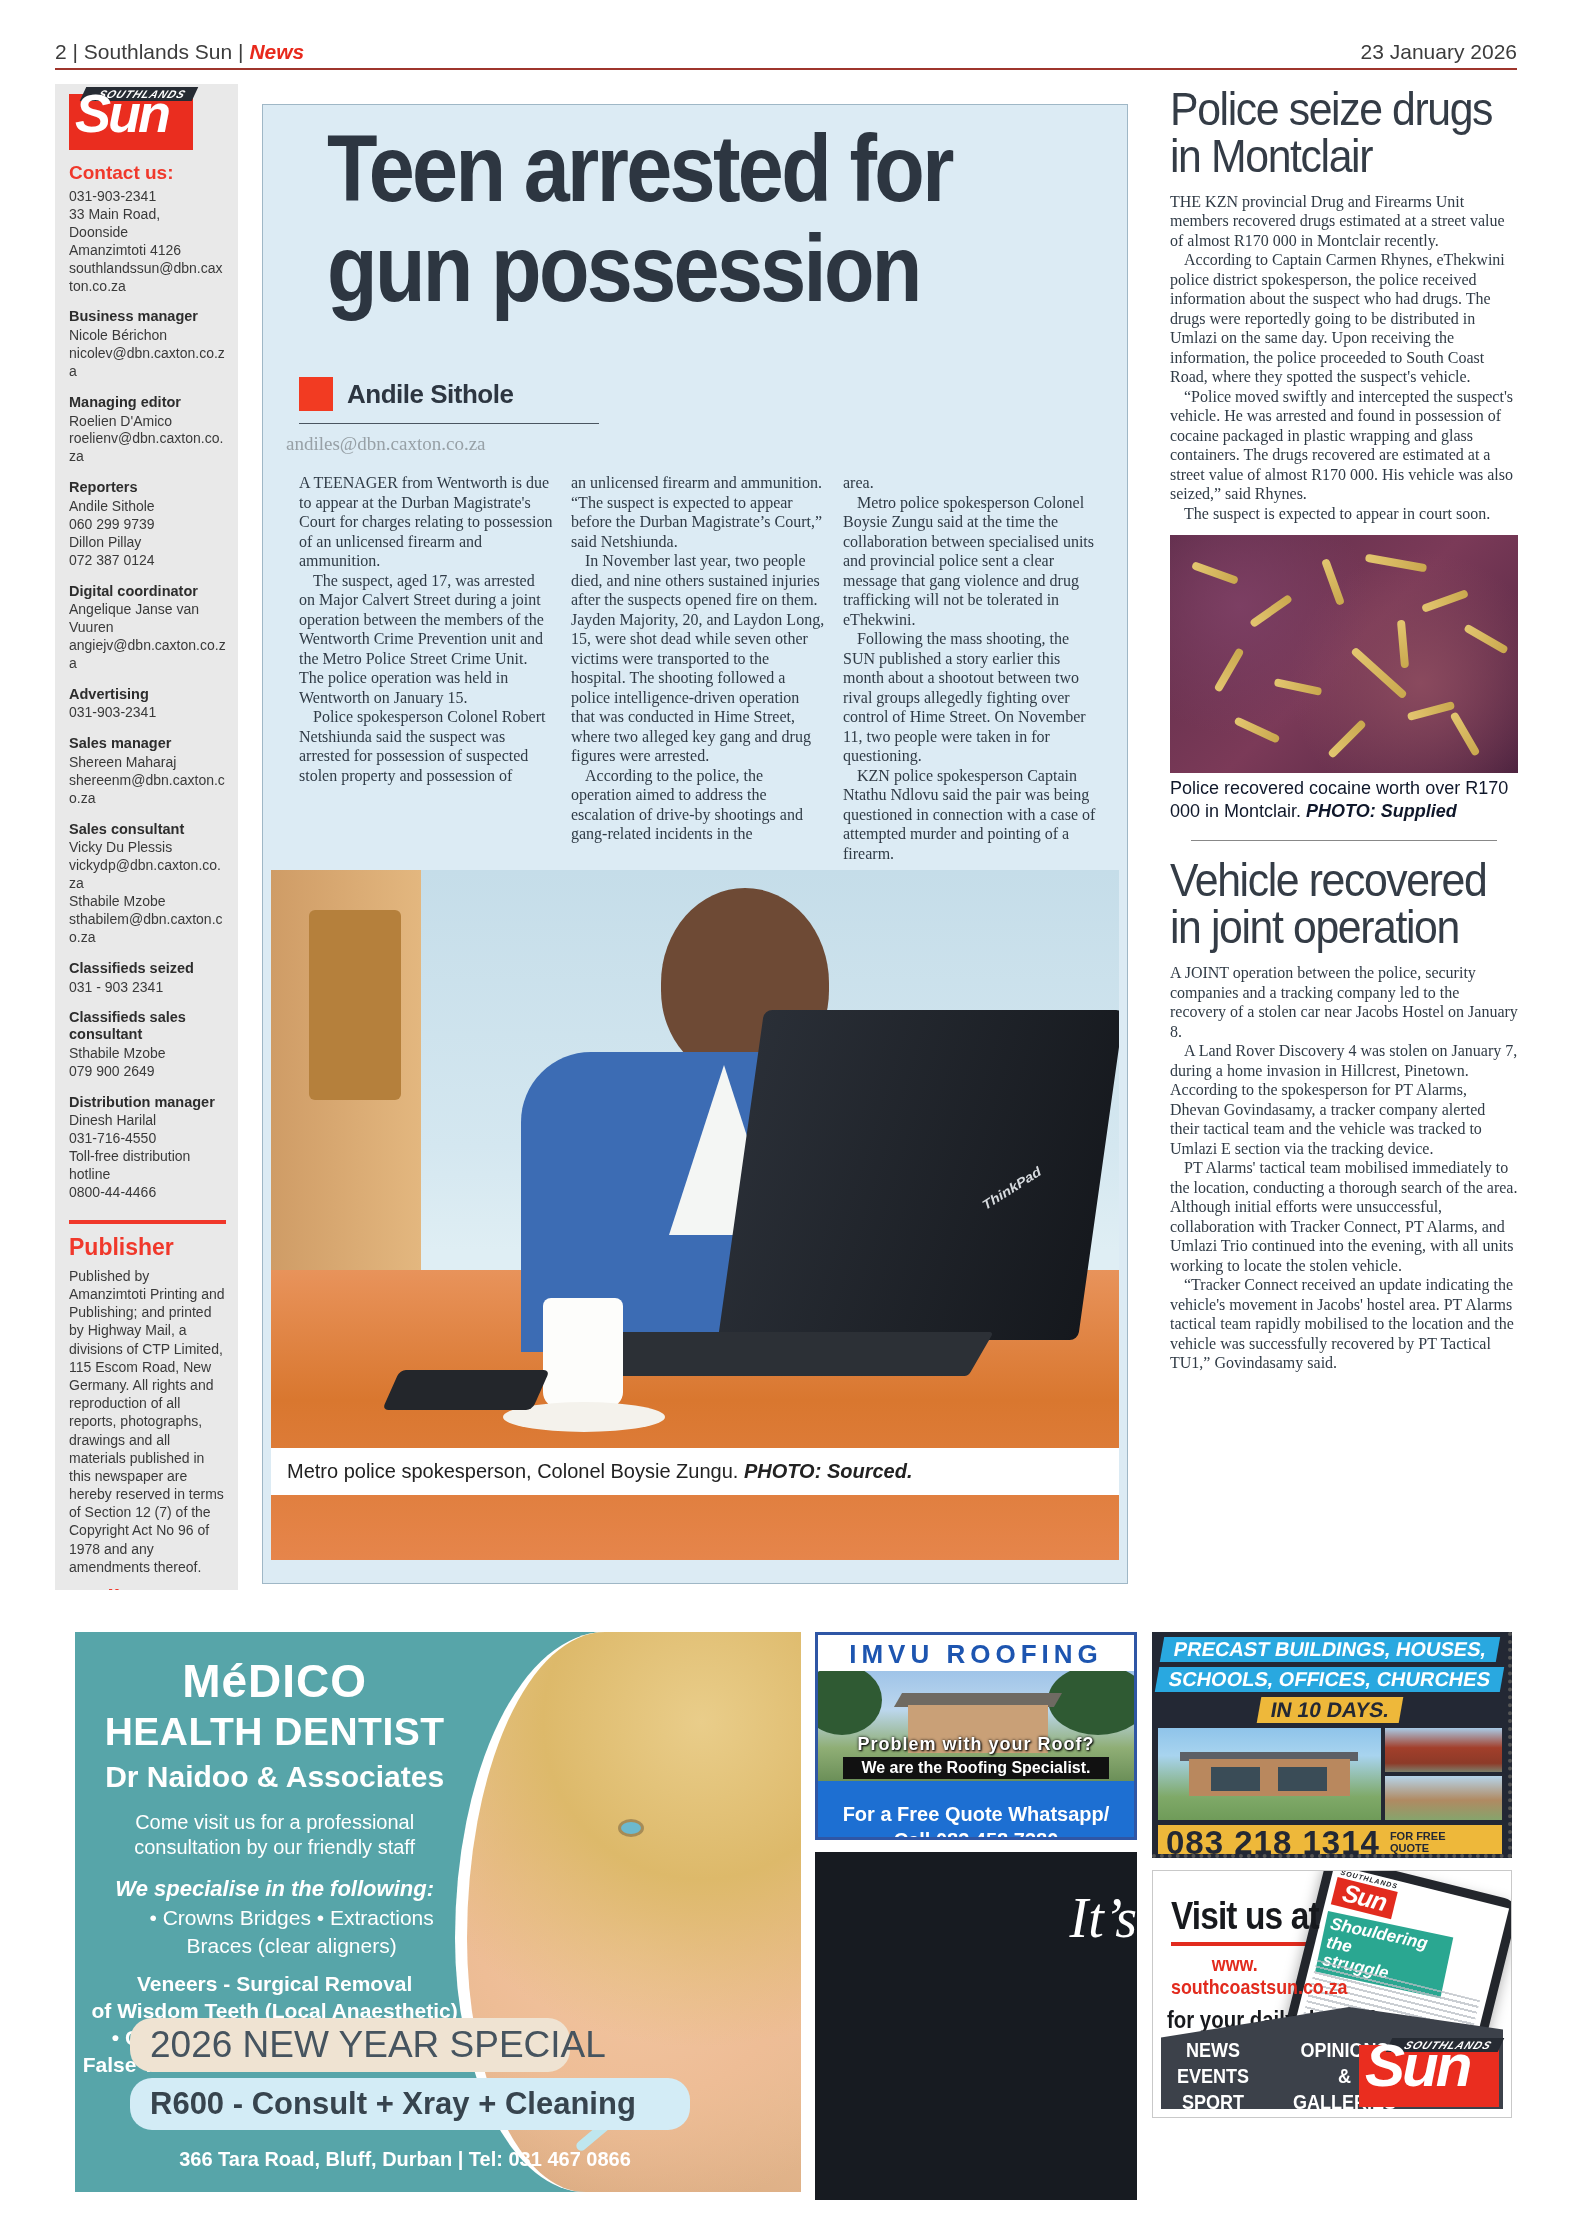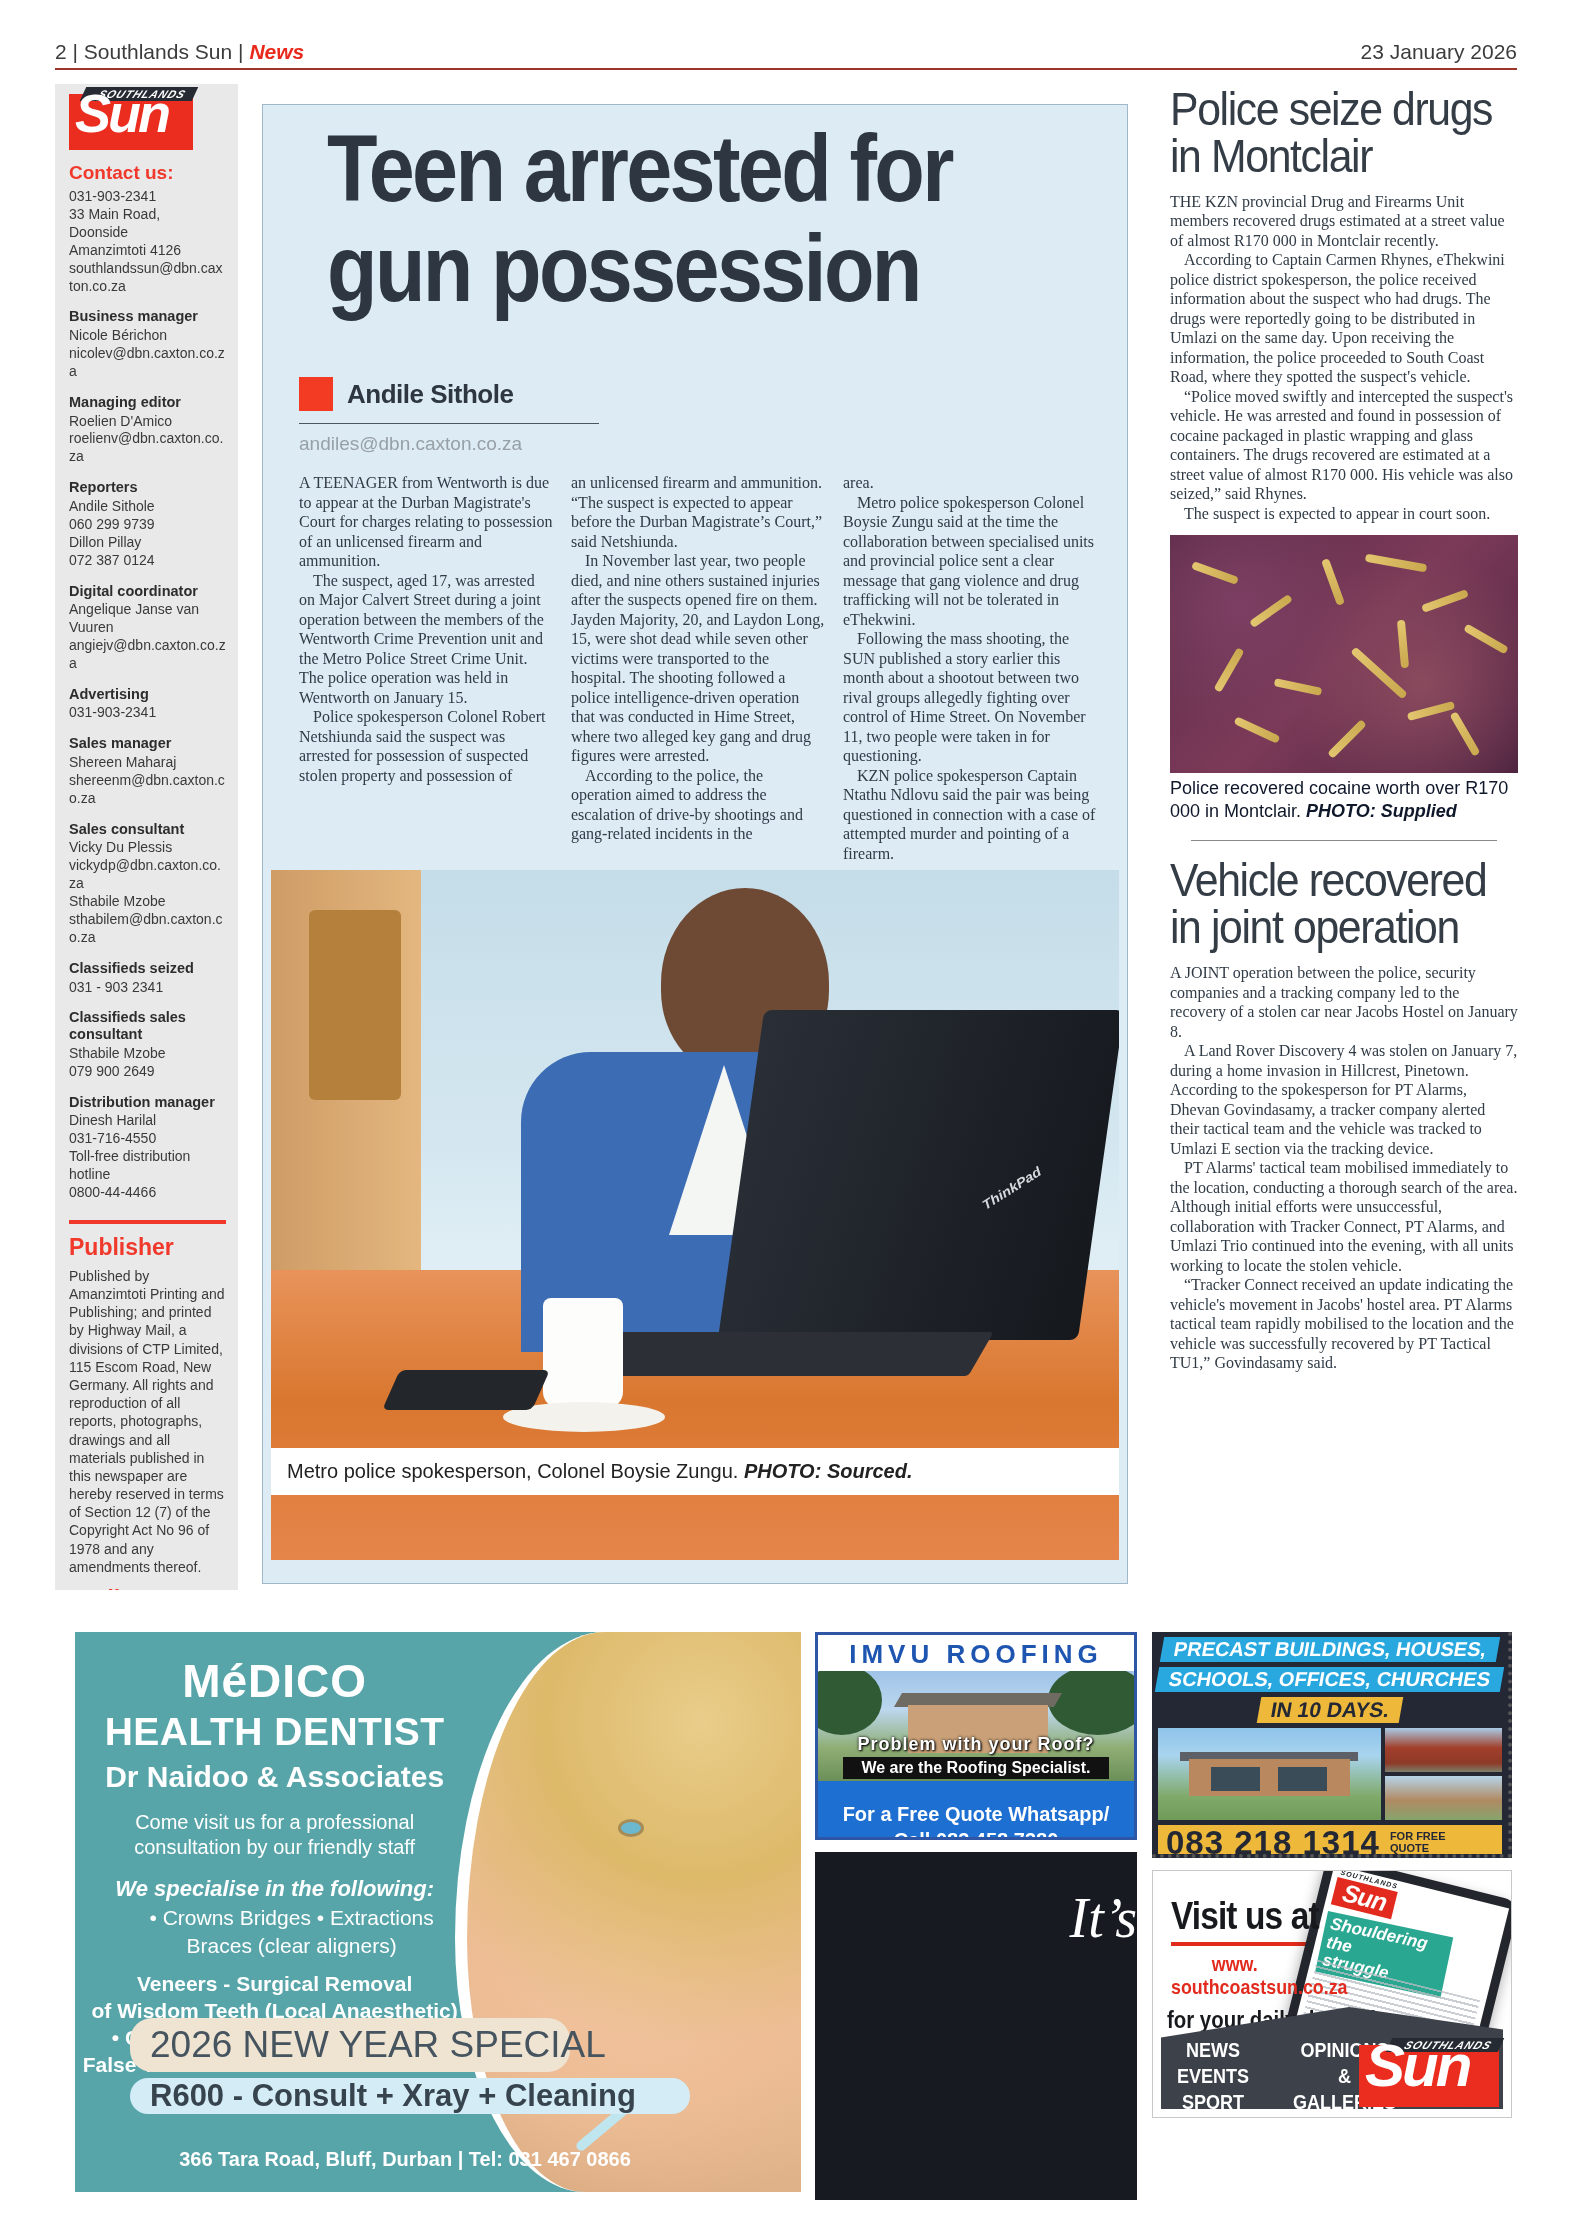--- a/index.html
+++ b/index.html
@@ -37,21 +37,21 @@
   .lead-box{position:absolute;left:262px;top:104px;width:866px;height:1480px;
     background:#dcebf4;border:1px solid #9fb7c6;box-sizing:border-box;overflow:hidden;}
   .hl{position:absolute;left:64px;top:14px;font-weight:bold;color:#2d3641;font-size:94px;
     line-height:1.06;letter-spacing:-3px;transform:scaleX(.88);transform-origin:left top;
     white-space:nowrap;}
   .byline-row{position:absolute;left:36px;top:272px;height:36px;}
   .byline-sq{position:absolute;left:0;top:0;width:34px;height:34px;background:#f23b22;}
   .byline-name{position:absolute;left:48px;top:2px;font-size:26px;font-weight:bold;
     color:#2d3641;letter-spacing:-0.5px;white-space:nowrap;}
   .byline-rule{position:absolute;left:36px;top:318px;width:300px;border-top:1px solid #4a5560;}
-  .byline-email{position:absolute;left:36px;top:328px;font-size:19px;color:#97a0a6;}
+  .byline-email{position:absolute;left:23px;top:328px;font-size:19px;color:#97a0a6;font-family:Liberation Serif, serif;}
   .lead-cols{position:absolute;left:36px;top:368px;width:798px;height:396px;display:flex;
     gap:18px;overflow:hidden;}
   .lead-col{flex:1;}
   .lead-col p{margin:0;font-family:"Liberation Serif",serif;font-size:16px;
     line-height:19.5px;color:#303b46;}
   .lead-col p + p{text-indent:14px;}
 
   
   .lead-photo{position:absolute;left:8px;top:765px;width:848px;height:690px;overflow:hidden;
     background:linear-gradient(180deg,#c5dde9 0%,#d4e7f0 40%,#dfeef4 55%);}
@@ -131,21 +131,21 @@
   .m-brand{font-size:46px;font-weight:bold;letter-spacing:1px;}
   .m-sub{font-size:39px;font-weight:bold;letter-spacing:0.5px;margin-top:2px;}
   .m-doc{font-size:30px;font-weight:bold;margin-top:6px;}
   .m-intro{font-size:20px;line-height:1.25;margin-top:16px;}
   .m-spec{font-size:22px;font-weight:bold;font-style:italic;margin-top:16px;}
   .m-li{font-size:21px;margin-top:4px;padding-left:34px;}
   .m-svc{font-size:21px;font-weight:bold;margin-top:3px;}
   .m-band1{position:absolute;left:55px;top:386px;width:400px;background:#efe3d2;color:#46545f;
     font-size:37px;border-radius:22px;padding:6px 20px;white-space:nowrap;}
   .m-band2{position:absolute;left:55px;top:446px;width:520px;background:#d3ecf6;color:#37444e;
-    font-size:31px;font-weight:bold;border-radius:22px;padding:0 20px;white-space:nowrap;}
+    font-size:31px;font-weight:bold;border-radius:22px;padding:8px 20px;white-space:nowrap;}
   .m-addr{position:absolute;left:30px;top:516px;width:600px;text-align:center;font-size:20px;
     font-weight:bold;}
 
   
   .ad-imvu{left:815px;top:1632px;width:322px;height:208px;border:3px solid #2f56a5;background:#fff;}
   .i-head{height:36px;background:#fff;color:#1d55b0;font-size:26px;font-weight:bold;
     text-align:center;letter-spacing:5px;line-height:38px;}
   .i-photo{position:relative;height:110px;overflow:hidden;
     background:linear-gradient(180deg,#9fc4e8 0%,#bcd7ee 35%,#8fae75 70%,#6b8f58 100%);}
   .i-tree{position:absolute;width:80px;height:70px;background:#2f5a33;border-radius:50%;top:-6px;}

